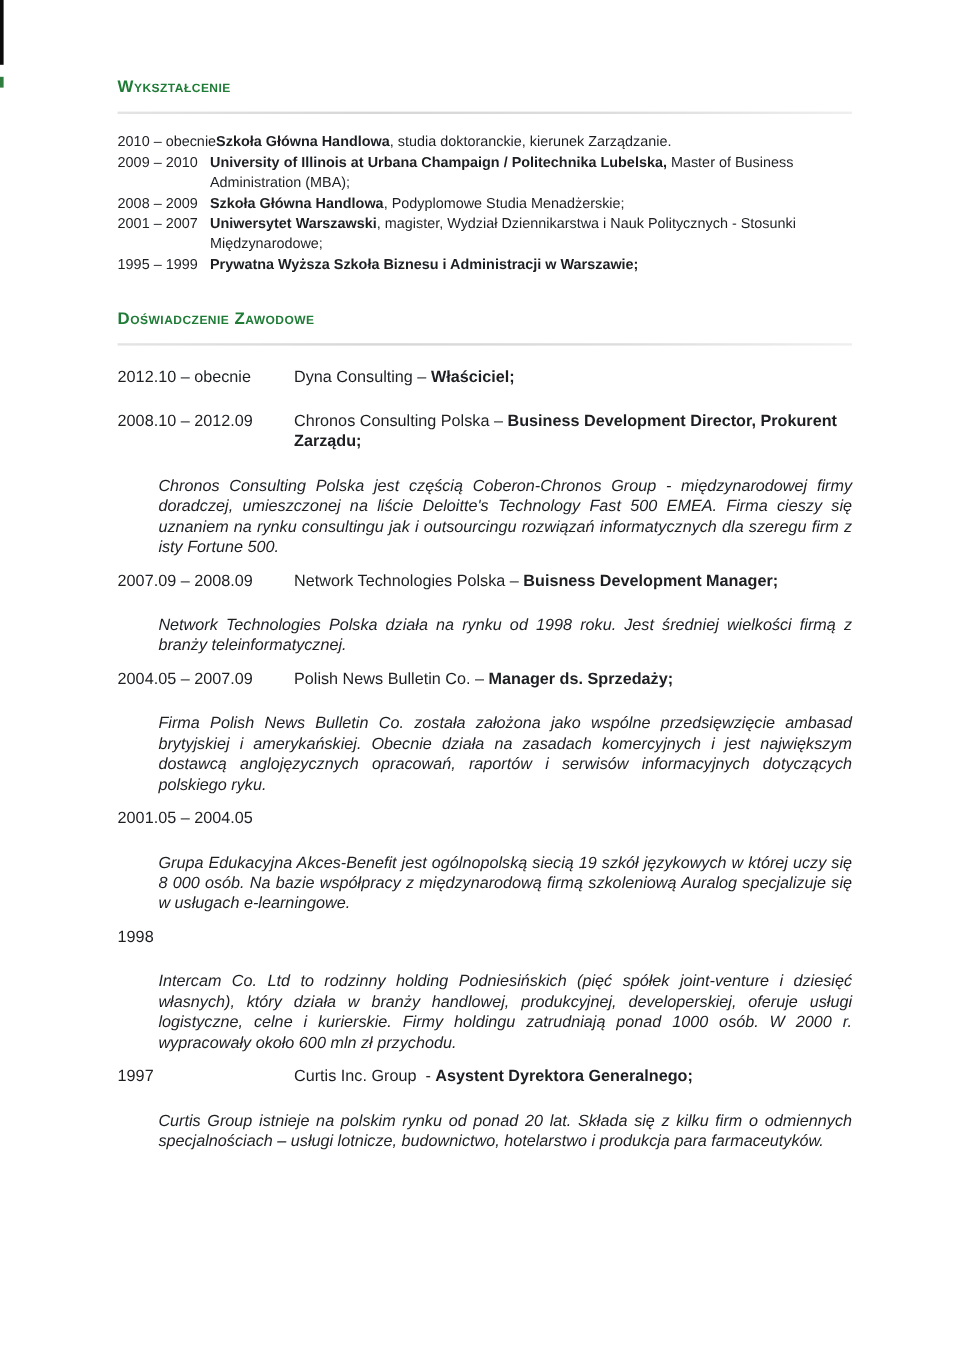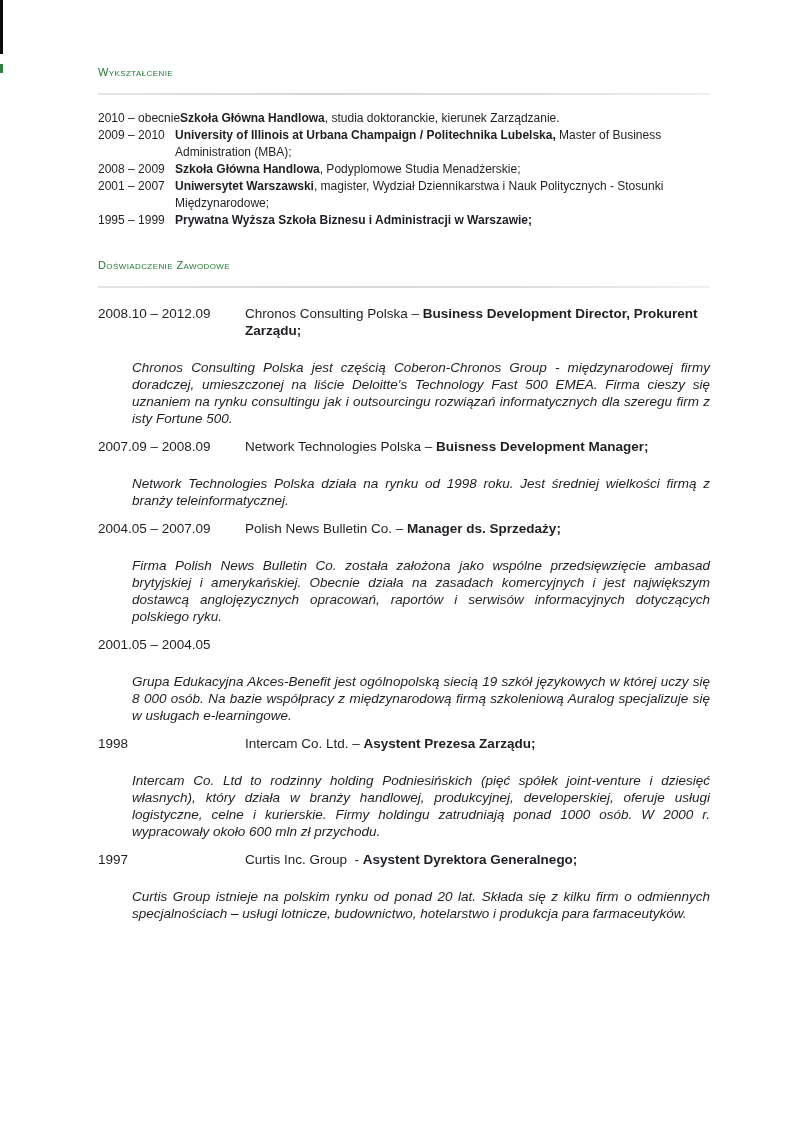--- a/index.html
+++ b/index.html
@@ -22,22 +22,22 @@
     background: #2f7d3f;
   }
   .page {
     position: absolute;
     left: 0; top: 0;
     width: 800px; height: 1136px;
     padding: 64px 90px 0 98px; 
   }
   .section-heading {
     font-variant: small-caps;
-    font-weight: 400;
-    font-size: 11px;
+    font-weight: 700;
+    font-size: 14px;
     letter-spacing: 0.4px;
     color: #1f7c36;
     line-height: 17px;
   }
   .divider {
     height: 2px;
     margin-top: 12px;
     background: linear-gradient(to right, #e4e4e4 0%, #d7d7d7 35%, #dedede 70%, #efefef 100%);
   }
   
@@ -99,20 +99,24 @@
 
     </div>
   </div>
 
   <div class="section section-experience">
     <div class="section-heading">Doświadczenie Zawodowe</div>
     <div class="divider"></div>
     <div class="job-list">
 
       <div class="job">
+        <div class="job-header">
+          <span class="job-dates">2012.10 – obecnie</span>
+          <span class="job-title-line"><span>Dyna Consulting – </span><b>Właściciel;</b></span>
+        </div>
       </div>
 
       <div class="job">
         <div class="job-header">
           <span class="job-dates">2008.10 – 2012.09</span>
           <span class="job-title-line"><span>Chronos Consulting Polska – </span><b>Business Development Director, Prokurent Zarządu;</b></span>
         </div>
         <p class="job-desc">Chronos Consulting Polska jest częścią Coberon-Chronos Group - międzynarodowej firmy doradczej, umieszczonej na liście Deloitte's Technology Fast 500 EMEA. Firma cieszy się uznaniem na rynku consultingu jak i outsourcingu rozwiązań informatycznych dla szeregu firm z isty Fortune 500.</p>
       </div>
 
@@ -135,21 +139,20 @@
       <div class="job">
         <div class="job-header">
           <span class="job-dates">2001.05 – 2004.05</span>
         </div>
         <p class="job-desc">Grupa Edukacyjna Akces-Benefit jest ogólnopolską siecią 19 szkół językowych w której uczy się 8 000 osób. Na bazie współpracy z międzynarodową firmą szkoleniową Auralog specjalizuje się w usługach e-learningowe.</p>
       </div>
 
       <div class="job">
         <div class="job-header">
           <span class="job-dates">1998</span>
-          <span class="job-title-line"><span>Intercam Co. Ltd. – </span><b>Asystent Prezesa Zarządu;</b></span>
         </div>
         <p class="job-desc">Intercam Co. Ltd to rodzinny holding Podniesińskich (pięć spółek joint-venture i dziesięć własnych), który działa w branży handlowej, produkcyjnej, developerskiej, oferuje usługi logistyczne, celne i kurierskie. Firmy holdingu zatrudniają ponad 1000 osób. W 2000 r. wypracowały około 600 mln zł przychodu.</p>
       </div>
 
       <div class="job">
         <div class="job-header">
           <span class="job-dates">1997</span>
           <span class="job-title-line"><span>Curtis Inc. Group  - </span><b>Asystent Dyrektora Generalnego;</b></span>
         </div>
         <p class="job-desc">Curtis Group istnieje na polskim rynku od ponad 20 lat. Składa się z kilku firm o odmiennych specjalnościach – usługi lotnicze, budownictwo, hotelarstwo i produkcja para farmaceutyków.</p>

